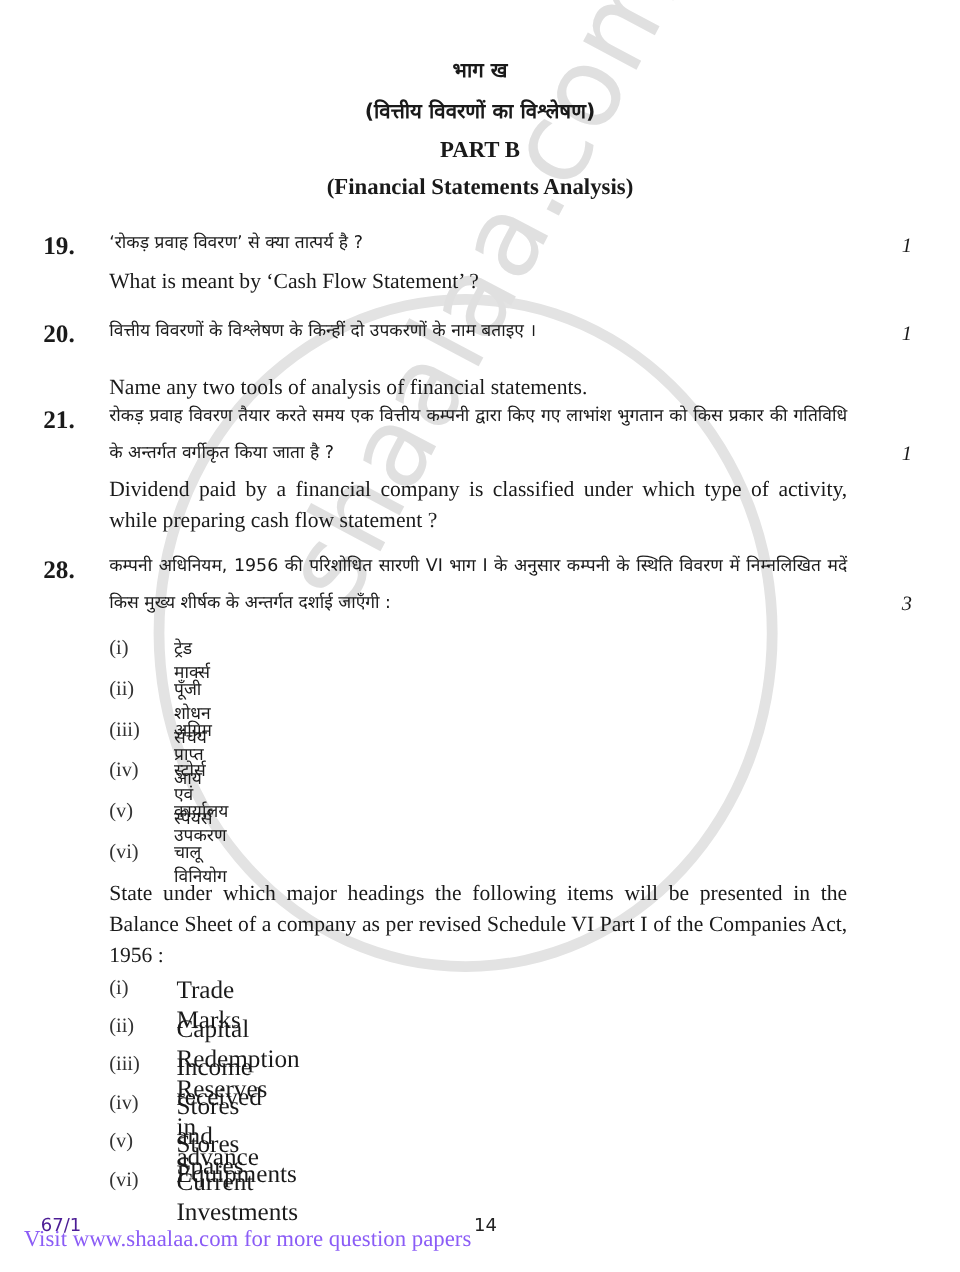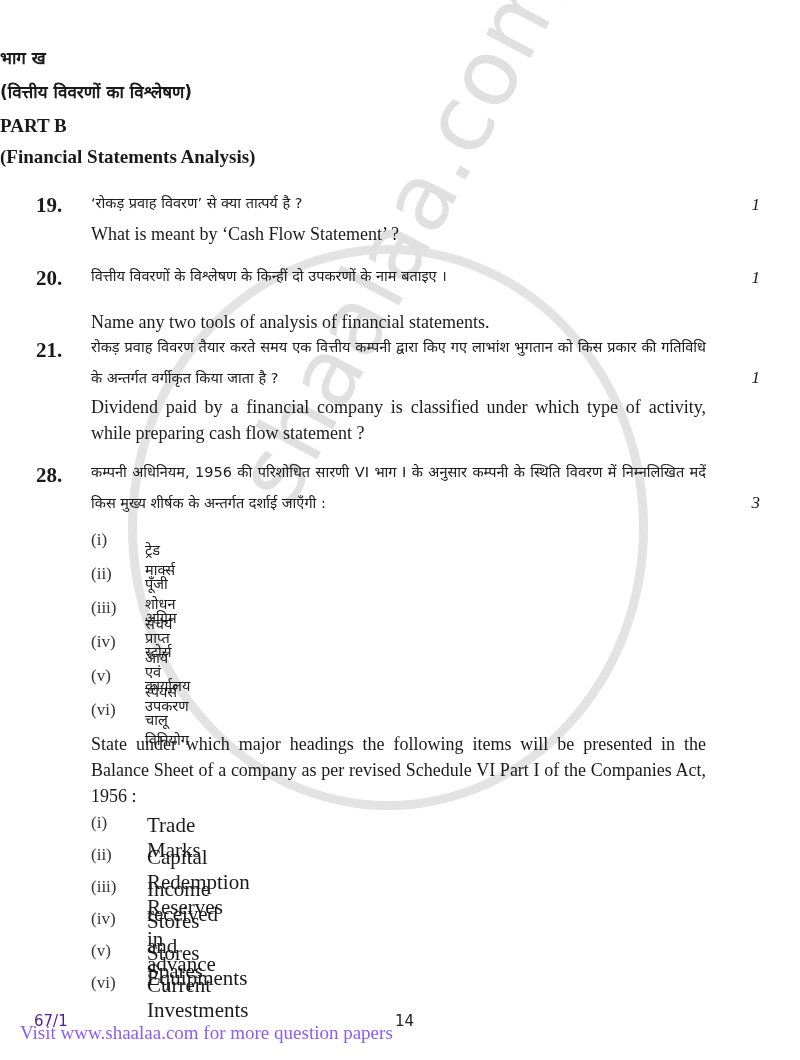--- a/index.html
+++ b/index.html
@@ -14,21 +14,21 @@
       border: 9px solid #e3e3e3; box-sizing: border-box;
     }
     .watermark-text {
       position: absolute; left: 215px; top: 470px;
       font-family: "DejaVu Sans", "Liberation Sans", sans-serif;
       font-size: 92px; color: #e0e0e0;
       transform: rotate(-62deg); transform-origin: left top;
       letter-spacing: 1px; white-space: nowrap;
     }
     .content { position: absolute; left: 0; top: 0; width: 800px; }
-    .heading { position: absolute; left: 0; width: 800px; }
+    .heading { text-align: center; position: absolute; left: 0; width: 800px; }
     .h-hindi { font-family: "DejaVu Sans", sans-serif; font-weight: bold; font-size: 17px; }
     .h-eng { font-family: "Liberation Serif", serif; font-weight: bold; font-size: 19px; }
     .q {
       position: absolute; left: 36px; width: 730px;
     }
     .qnum {
       position: absolute; left: 0; top: 0;
       font-family: "Liberation Serif", serif; font-weight: bold; font-size: 21px;
     }
     .qbody { position: absolute; left: 55px; width: 615px; }
@@ -46,21 +46,21 @@
     }
     .eng.last-left { text-align-last: left; }
     .list { position: absolute; left: 91px; }
     .li { position: relative; height: 32px; }
     .li-num {
       position: absolute; left: 0; top: 0;
       font-family: "Liberation Serif", serif; font-size: 17px; color: #333;
     }
     .li-text-h {
       position: absolute; left: 54px; top: -1px;
-      font-family: "DejaVu Sans", sans-serif; font-size: 14.5px; margin-top: 10px;
+      font-family: "DejaVu Sans", sans-serif; font-size: 14.5px;
     }
     .li-text-e {
       position: absolute; left: 56px; top: 0;
       font-family: "Liberation Serif", serif; font-size: 21px;
     }
     .footer-code {
       position: absolute; left: 34px; top: 1012px;
       font-family: "DejaVu Sans", sans-serif; font-size: 15px; color: #4c1d95;
     }
     .footer-page {

